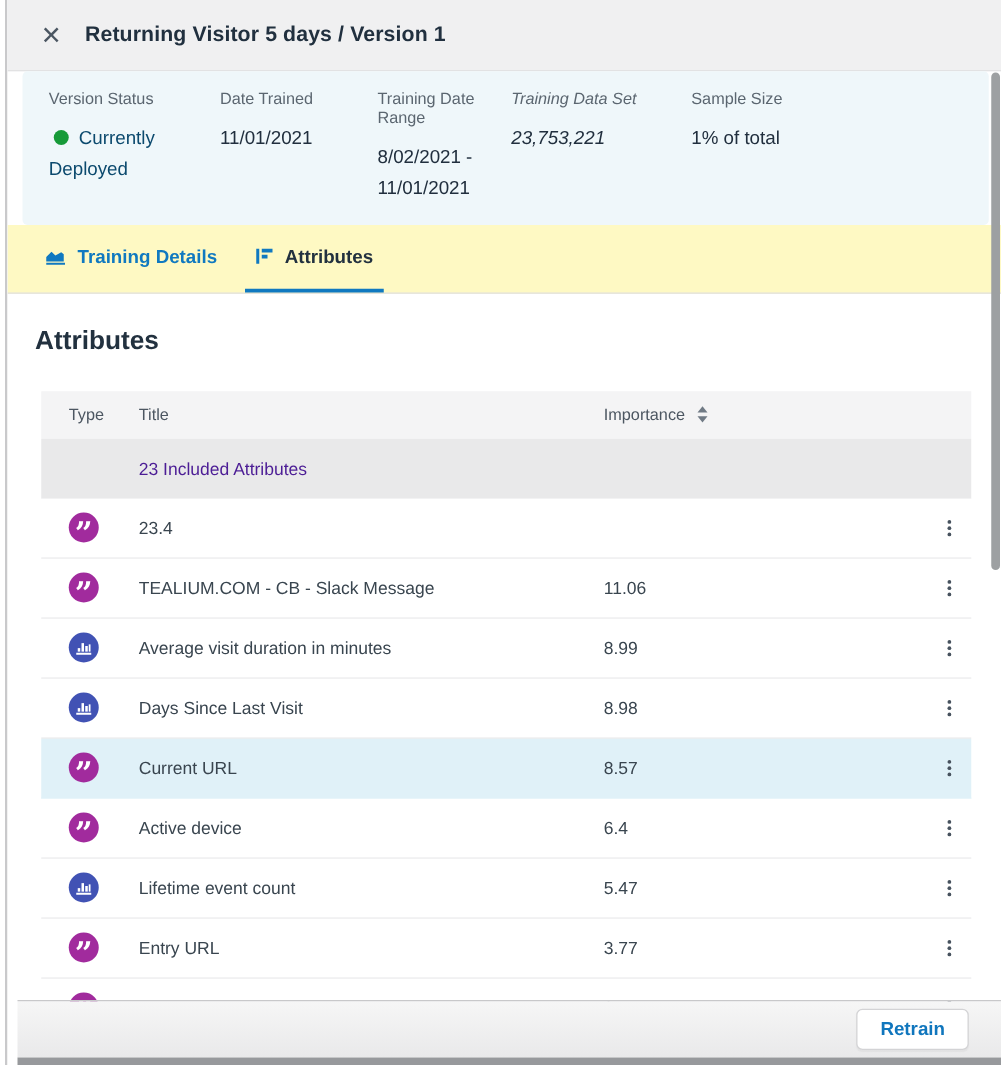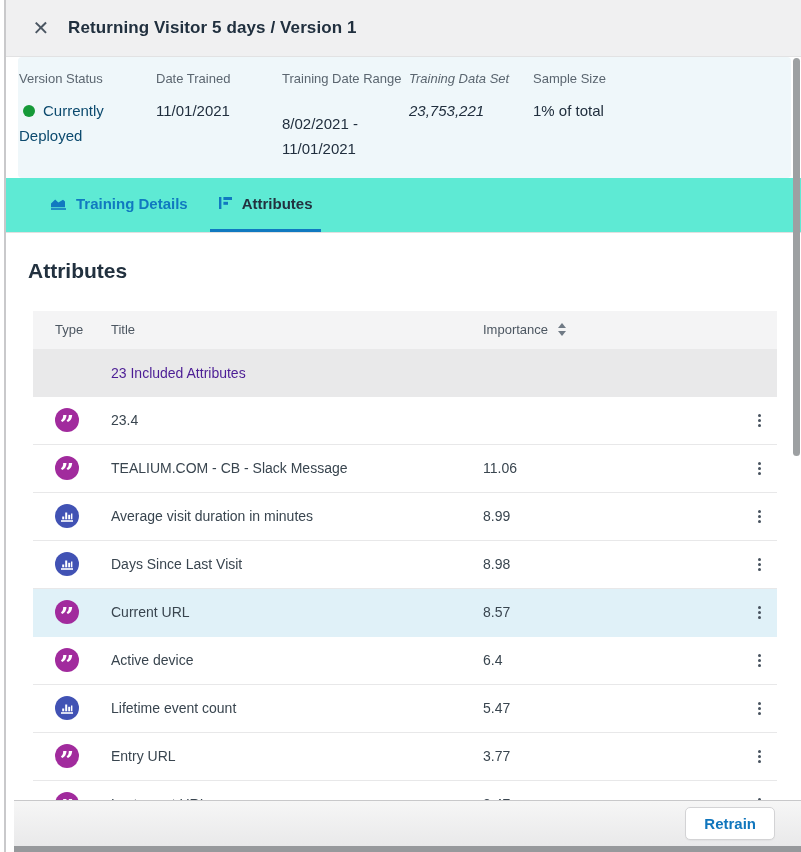--- a/index.html
+++ b/index.html
@@ -12,35 +12,35 @@
   
   .header { height:57px; background:#f0f0f1; display:flex; align-items:center;
     padding:0 0 0 22px; flex:none; border-bottom:1px solid #e2e2e3; }
   .close-btn { width:26px; height:26px; display:flex; align-items:center; justify-content:center;
     cursor:pointer; color:#4b5662; font-size:20px; font-weight:bold; }
   .header-title { margin-left:14px; font-size:17px; font-weight:bold; color:#21303f; letter-spacing:.1px; }
 
   
   .status-panel { margin:0 10px 0 12px; background:#eff7fa; border-radius:4px;
     padding:14px 0 16px 1px; display:flex; flex:none; }
-  .status-field { display:flex; flex-direction:column; }
+  .status-field { display:flex; flex-direction:column;padding-left:20px; }
   .status-field:nth-child(1){ width:137px; }
   .status-field:nth-child(2){ width:126px; }
-  .status-field:nth-child(3){ width:123px;gap:13px; }
+  .status-field:nth-child(3){ width:123px; }
   .status-field:nth-child(4){ width:128px; padding-left:4px;font-style:italic; }
   .status-field:nth-child(5){ flex:1; }
   .status-label { font-size:13px; color:#5b6670; margin-bottom:13px; }
   .status-value { font-size:15px; color:#212f3e; line-height:1.65; padding-right:14px; }
   .status-value.deployed { color:#0c4a6e; }
   .green-dot { display:inline-block; width:12px; height:12px; border-radius:50%;
     background:#169a38; margin:0 8px 0 4px; vertical-align:-1px; }
 
   
-  .tab-bar { height:55px; display:flex; align-items:stretch; padding-left:36px;
-    border-bottom:1px solid #e0e0e0; background:#5eead4; flex:none; }
+  .tab-bar { height:55px; display:flex; align-items:stretch; padding-left:22px;
+    border-bottom:1px solid #e0e0e0; background:#fef9c3; flex:none; }
   .tab { display:flex; align-items:center; gap:9px; padding:0 8px; margin-right:14px;
     font-size:15px; font-weight:bold; cursor:pointer; border-bottom:3px solid transparent; }
   .tab .tab-icon { display:flex; }
   .tab-inactive { color:#1079c0; }
   .tab-active { color:#22313f; border-bottom-color:#1079c0; }
 
   
   .content { flex:1; position:relative; }
   .section-title { margin:26px 0 0 22px; font-size:21px; font-weight:bold; color:#22313f; }
 

